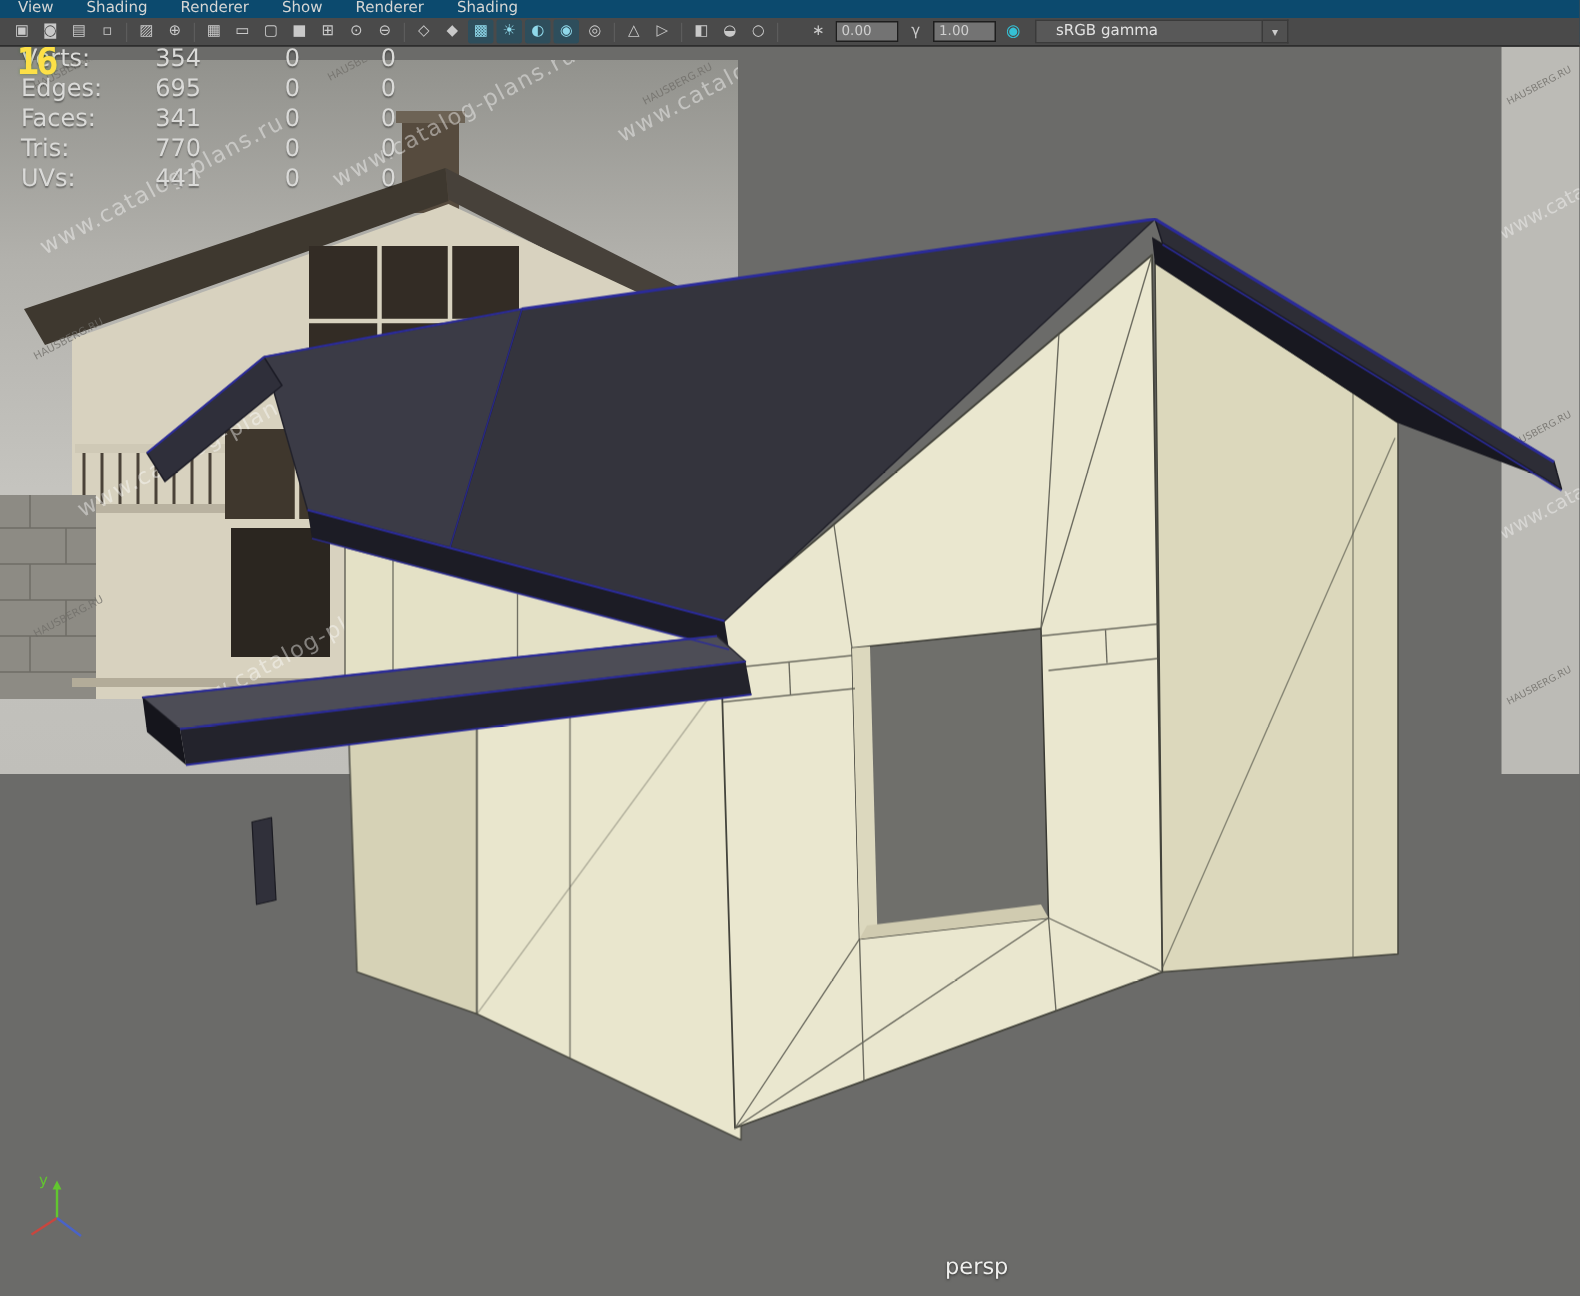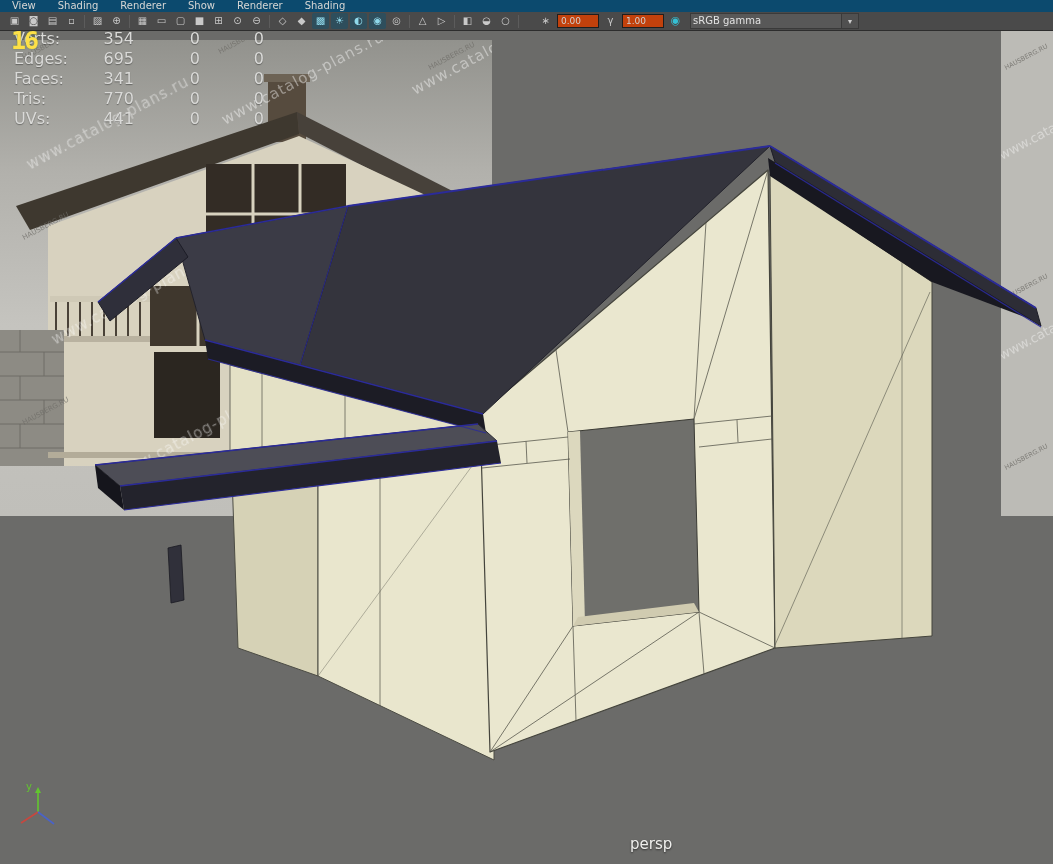--- a/index.html
+++ b/index.html
@@ -10,24 +10,24 @@
   #menubar{position:absolute;left:0;top:0;width:100%;height:29px;background:#0c4a6e;border-bottom:1px solid #323232;
            display:flex;gap:22px;padding-left:12px;z-index:10}
   .menu-item{font-size:10px;line-height:12px;color:#d6d6d4;cursor:default}
   
   #toolbar{position:absolute;left:0;top:12px;width:100%;height:19px;background:#4a4a4a;border-bottom:1px solid #2d2d2d;
            display:flex;align-items:center;padding-left:5px;z-index:10}
   .tb-icon{width:17px;height:16px;font-size:10px;line-height:16px;text-align:center;color:#c9c9c9;border-radius:2px;margin:0 1px;cursor:default}
   .tb-icon.active{background:#2e4e5c;color:#8fd8ea}
   .tb-icon.teal{color:#35c0d4;font-size:11px}
   .tb-sep{width:1px;height:13px;background:#353535;border-right:1px solid #5c5c5c;margin:0 3px}
-  .tb-field{width:42px;height:14px;background:#c2410c;border:1px solid #1e1e1e;color:#cfcfcf;font-size:9px;
+  .tb-field{width:42px;height:14px;background:#737373;border:1px solid #1e1e1e;color:#cfcfcf;font-size:9px;
             font-family:"DejaVu Sans",sans-serif;padding:0 3px;margin:0 2px}
   .tb-select{height:16px;width:152px;background:#585858;border:1px solid #3a3a3a;color:#e2e2e2;font-size:10px;
-             line-height:14px;padding-left:2px;margin-left:5px;cursor:default}
+             line-height:14px;padding-left:13px;margin-left:5px;cursor:default}
   .tb-select-arrow{height:16px;width:17px;background:#505050;border:1px solid #3a3a3a;border-left:none;color:#cccccc;
                    font-size:8px;line-height:15px;text-align:center;cursor:default}
   .tb-gap{width:14px}
   
   #hud{position:absolute;left:14px;top:28px;z-index:5;font-size:16px;color:#dadad8;text-shadow:0 1px 1px rgba(0,0,0,.35)}
   .hud-row{display:grid;grid-template-columns:58px 62px 66px 64px;height:20px;align-items:center}
   .hud-val{text-align:right}
   #frame-overlay{position:absolute;left:11px;top:26px;z-index:6;font-family:"DejaVu Sans Mono",monospace;
                  font-size:25px;font-weight:bold;color:#fde047;letter-spacing:-2px;text-shadow:0 0 2px rgba(60,120,0,.5)}
   

